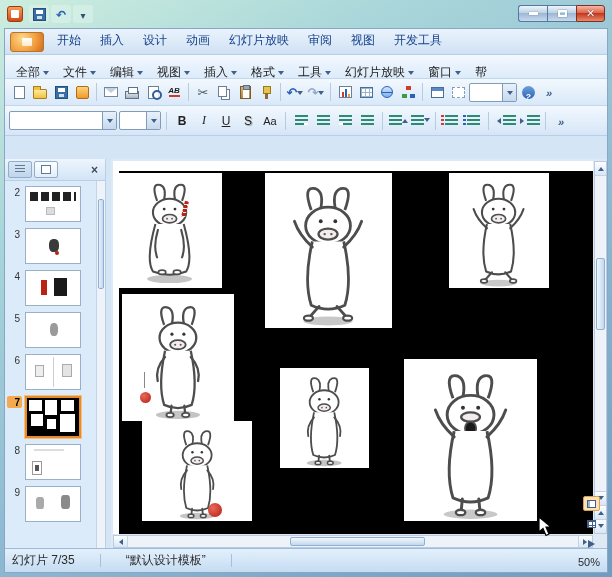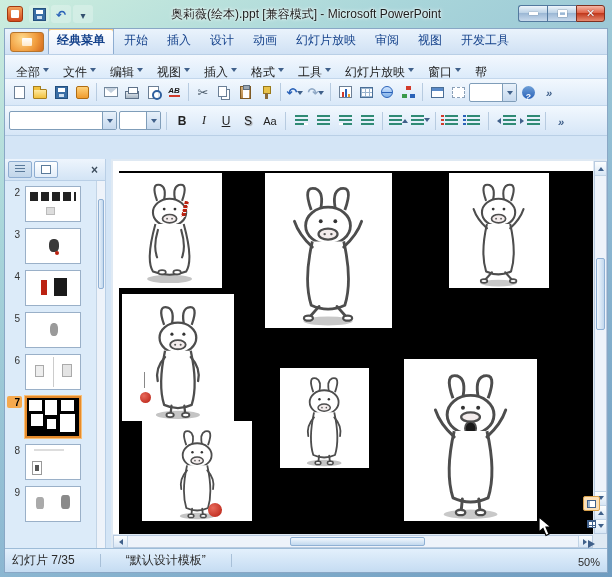--- a/index.html
+++ b/index.html
@@ -33,21 +33,21 @@
   .officebtn{width:34px;height:20px;margin:0 3px 2px 3px;border-radius:3px;border:1px solid #b5742c;position:relative;
     background:radial-gradient(circle at 35% 30%,#ffd98a,#f09b3c 60%,#d2691e);}
   .officebtn::after{content:"";position:absolute;left:11px;top:5px;width:10px;height:8px;
     background:linear-gradient(#fff,#ffe9c8);border-radius:1px;}
   .tab{padding:4px 8px 5px;font-size:12px;color:#15428b;white-space:nowrap;border:1px solid transparent;border-bottom:0;border-radius:3px 3px 0 0;}
   .tab.active{background:linear-gradient(#ffffff,#e7effb);border-color:#8eadd1;font-weight:bold;
     box-shadow:inset 0 2px 0 #f9c97c;}
   
   .menurow{position:absolute;left:0;top:26px;right:0;height:24px;display:flex;align-items:center;padding:0 4px;
     background:linear-gradient(#f3f8fe,#dcebfa);border-bottom:1px solid #c3d7ec;font-size:12px;color:#1d1d1d;}
-  .menu{display:flex;gap:3px;padding:3px 7px;border-radius:2px;white-space:nowrap;margin-top:12px;}
+  .menu{display:flex;align-items:center;gap:3px;padding:3px 7px;border-radius:2px;white-space:nowrap;margin-top:12px;}
   .car{width:0;height:0;border:3px solid transparent;border-top:4px solid #40608a;margin-top:4px;}
   
   .tb1{position:absolute;left:0;top:50px;right:0;height:27px;display:flex;align-items:center;gap:1px;padding:0 4px;
     background:linear-gradient(#f2f8fe,#d9e8f8);border-bottom:1px solid #c3d7ec;}
   .tb2{position:absolute;left:0;top:77px;right:0;height:30px;display:flex;align-items:center;gap:2px;padding:0 4px;
     background:linear-gradient(#f2f8fe,#d6e6f7);border-bottom:1px solid #b9cfe6;}
   .sep{width:1px;height:18px;background:#b7cbe0;margin:0 3px;flex:0 0 auto;}
   .tbtn{min-width:20px;height:20px;border-radius:2px;display:flex;align-items:center;justify-content:center;position:relative;flex:0 0 auto;}
   .ic{display:inline-block;position:relative;}
   .ic-doc{width:11px;height:13px;background:#fff;border:1px solid #6b7f96;}
@@ -206,39 +206,37 @@
       <span class="qbtn">
           <i class="ic ic-save"></i>
         </span>
       <span class="qbtn">
           <i class="g-undo"></i>
         </span>
       <span class="qbtn">
           <i class="g-menu"></i>
         </span>
     </span>
-    <span class="title">奥莉薇(绘本).ppt [兼容模式] - Microsoft PowerPoint</span>
     <span class="wctrl">
       <span class="wbtn">
           <span class="bar"></span>
         </span>
       <span class="wbtn">
           <span class="box"></span>
         </span>
       <span class="wbtn close">
           <span class="x">✕</span>
         </span>
     </span>
   </div>
 
   <div class="client">
 
     <div class="tabrow">
       <span class="officebtn"></span>
-      <span class="tab active">经典菜单</span>
       <span class="tab">开始</span>
       <span class="tab">插入</span>
       <span class="tab">设计</span>
       <span class="tab">动画</span>
       <span class="tab">幻灯片放映</span>
       <span class="tab">审阅</span>
       <span class="tab">视图</span>
       <span class="tab">开发工具</span>
     </div>
 

